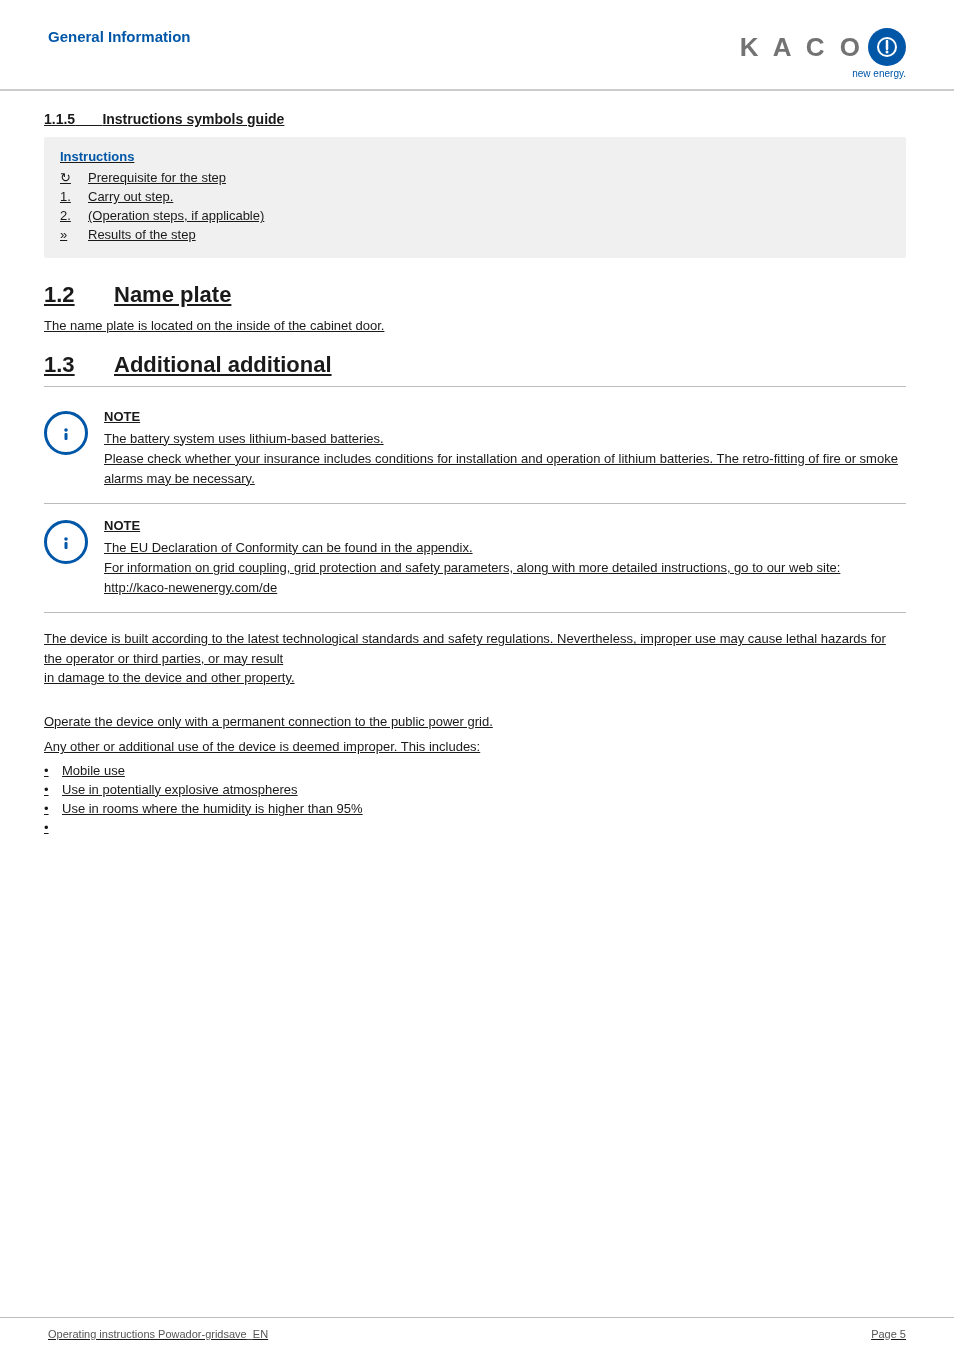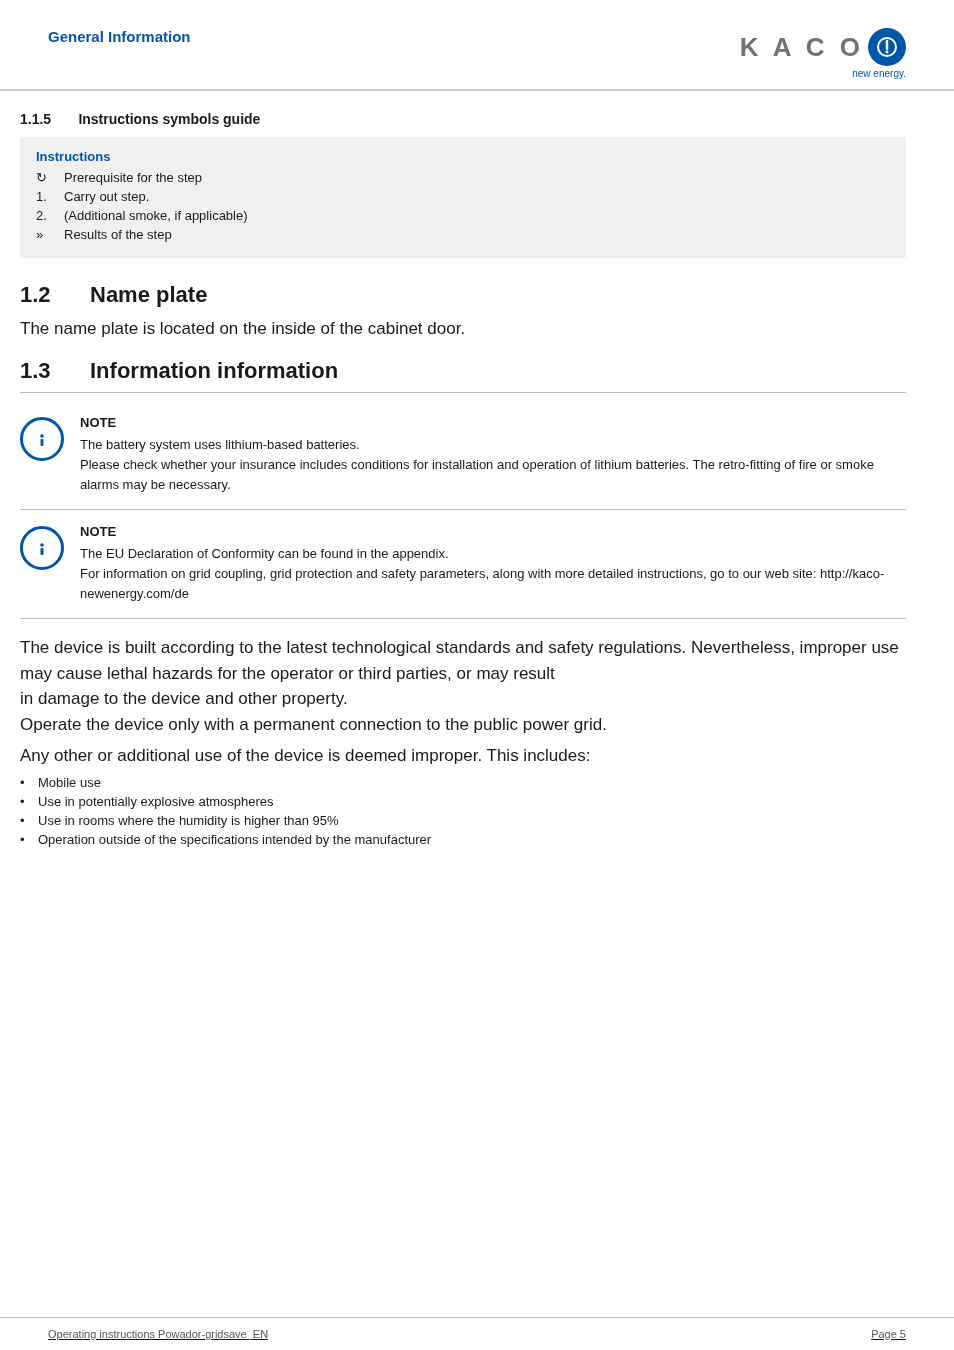--- a/index.html
+++ b/index.html
@@ -76,22 +76,23 @@
 
     .logo-tagline {
       font-size: 10px;
       color: #0057a8;
       text-align: left;
       margin-top: 2px;
     }
 
     
     .content {
-      padding: 20px 48px 40px 20px;
+      padding: 20px 48px 40px 44px;
       flex: 1;
+      text-decoration: underline;
     }
 
     
     .section-115 {
       margin-bottom: 24px;
     }
 
     .section-heading-small {
       font-size: 14px;
       font-weight: bold;
@@ -144,21 +145,21 @@
       gap: 20px;
     }
 
     .section-num-large {
       font-size: 22px;
       font-weight: bold;
       min-width: 50px;
     }
 
     .section-body {
-      font-size: 17px;
+      font-size: 13px;
       line-height: 1.5;
       margin-left: 0;
     }
 
     
     .section-13 {
       margin-bottom: 16px;
     }
 
     .section-divider {
@@ -281,41 +282,41 @@
         <div class="instructions-item">
           <span class="instructions-icon">↻</span>
           <span>Prerequisite for the step</span>
         </div>
         <div class="instructions-item">
           <span class="instructions-numbered">1.</span>
           <span>Carry out step.</span>
         </div>
         <div class="instructions-item">
           <span class="instructions-numbered">2.</span>
-          <span>(Additional smoke, if applicable)</span>
+          <span>(Operation steps, if applicable)</span>
         </div>
         <div class="instructions-item">
           <span class="instructions-icon">»</span>
           <span>Results of the step</span>
         </div>
       </div>
     </div>
 
     <div class="section-large">
       <div class="section-heading-large">
         <span class="section-num-large">1.2</span>
         <span>Name plate</span>
       </div>
       <p class="section-body">The name plate is located on the inside of the cabinet door.</p>
     </div>
 
     <div class="section-13">
       <div class="section-heading-large">
         <span class="section-num-large">1.3</span>
-        <span>Information information</span>
+        <span>Additional additional</span>
       </div>
       <hr class="section-divider">
 
       <div class="note-box">
         <div class="note-icon">
           <svg width="22" height="22" viewBox="0 0 22 22">
             <circle cx="11" cy="8" r="1.8" fill="#0057a8"></circle>
             <rect x="9.5" y="11" width="3" height="7" rx="1" fill="#0057a8"></rect>
           </svg>
         </div>
@@ -339,21 +340,21 @@
           <div class="note-title">NOTE</div>
           <div class="note-text">
             The EU Declaration of Conformity can be found in the appendix.<br>
             For information on grid coupling, grid protection and safety parameters, along with more detailed instructions, go to our web site: http://kaco-newenergy.com/de
           </div>
         </div>
       </div>
     </div>
 
     <div class="section-14">
-      <p class="section-body" style="margin-bottom:0;">
+      <p class="section-body" style="margin-bottom:24px;">
         The device is built according to the latest technological standards and safety regulations. Nevertheless, improper use may cause lethal hazards for the operator or third parties, or may result<br>
         in damage to the device and other property.
       </p>
       <p class="section-body" style="margin-bottom:6px;">
         Operate the device only with a permanent connection to the public power grid.
       </p>
       <p class="section-body" style="margin-bottom:6px;">
         Any other or additional use of the device is deemed improper.  This includes:
       </p>
       <ul class="bullet-list">
@@ -364,21 +365,20 @@
         <li class="bullet-list-item">
           <span class="bullet-dot">•</span>
           <span>Use in potentially explosive atmospheres</span>
         </li>
         <li class="bullet-list-item">
           <span class="bullet-dot">•</span>
           <span>Use in rooms where the humidity is higher than 95%</span>
         </li>
         <li class="bullet-list-item">
           <span class="bullet-dot">•</span>
-          <span>Operation outside of the specifications intended by the manufacturer</span>
         </li>
       </ul>
     </div>
 
   </div>
 
   <div class="footer">
     <span class="footer-text">Operating instructions Powador-gridsave_EN</span>
     <span class="footer-text">Page 5</span>
   </div>

